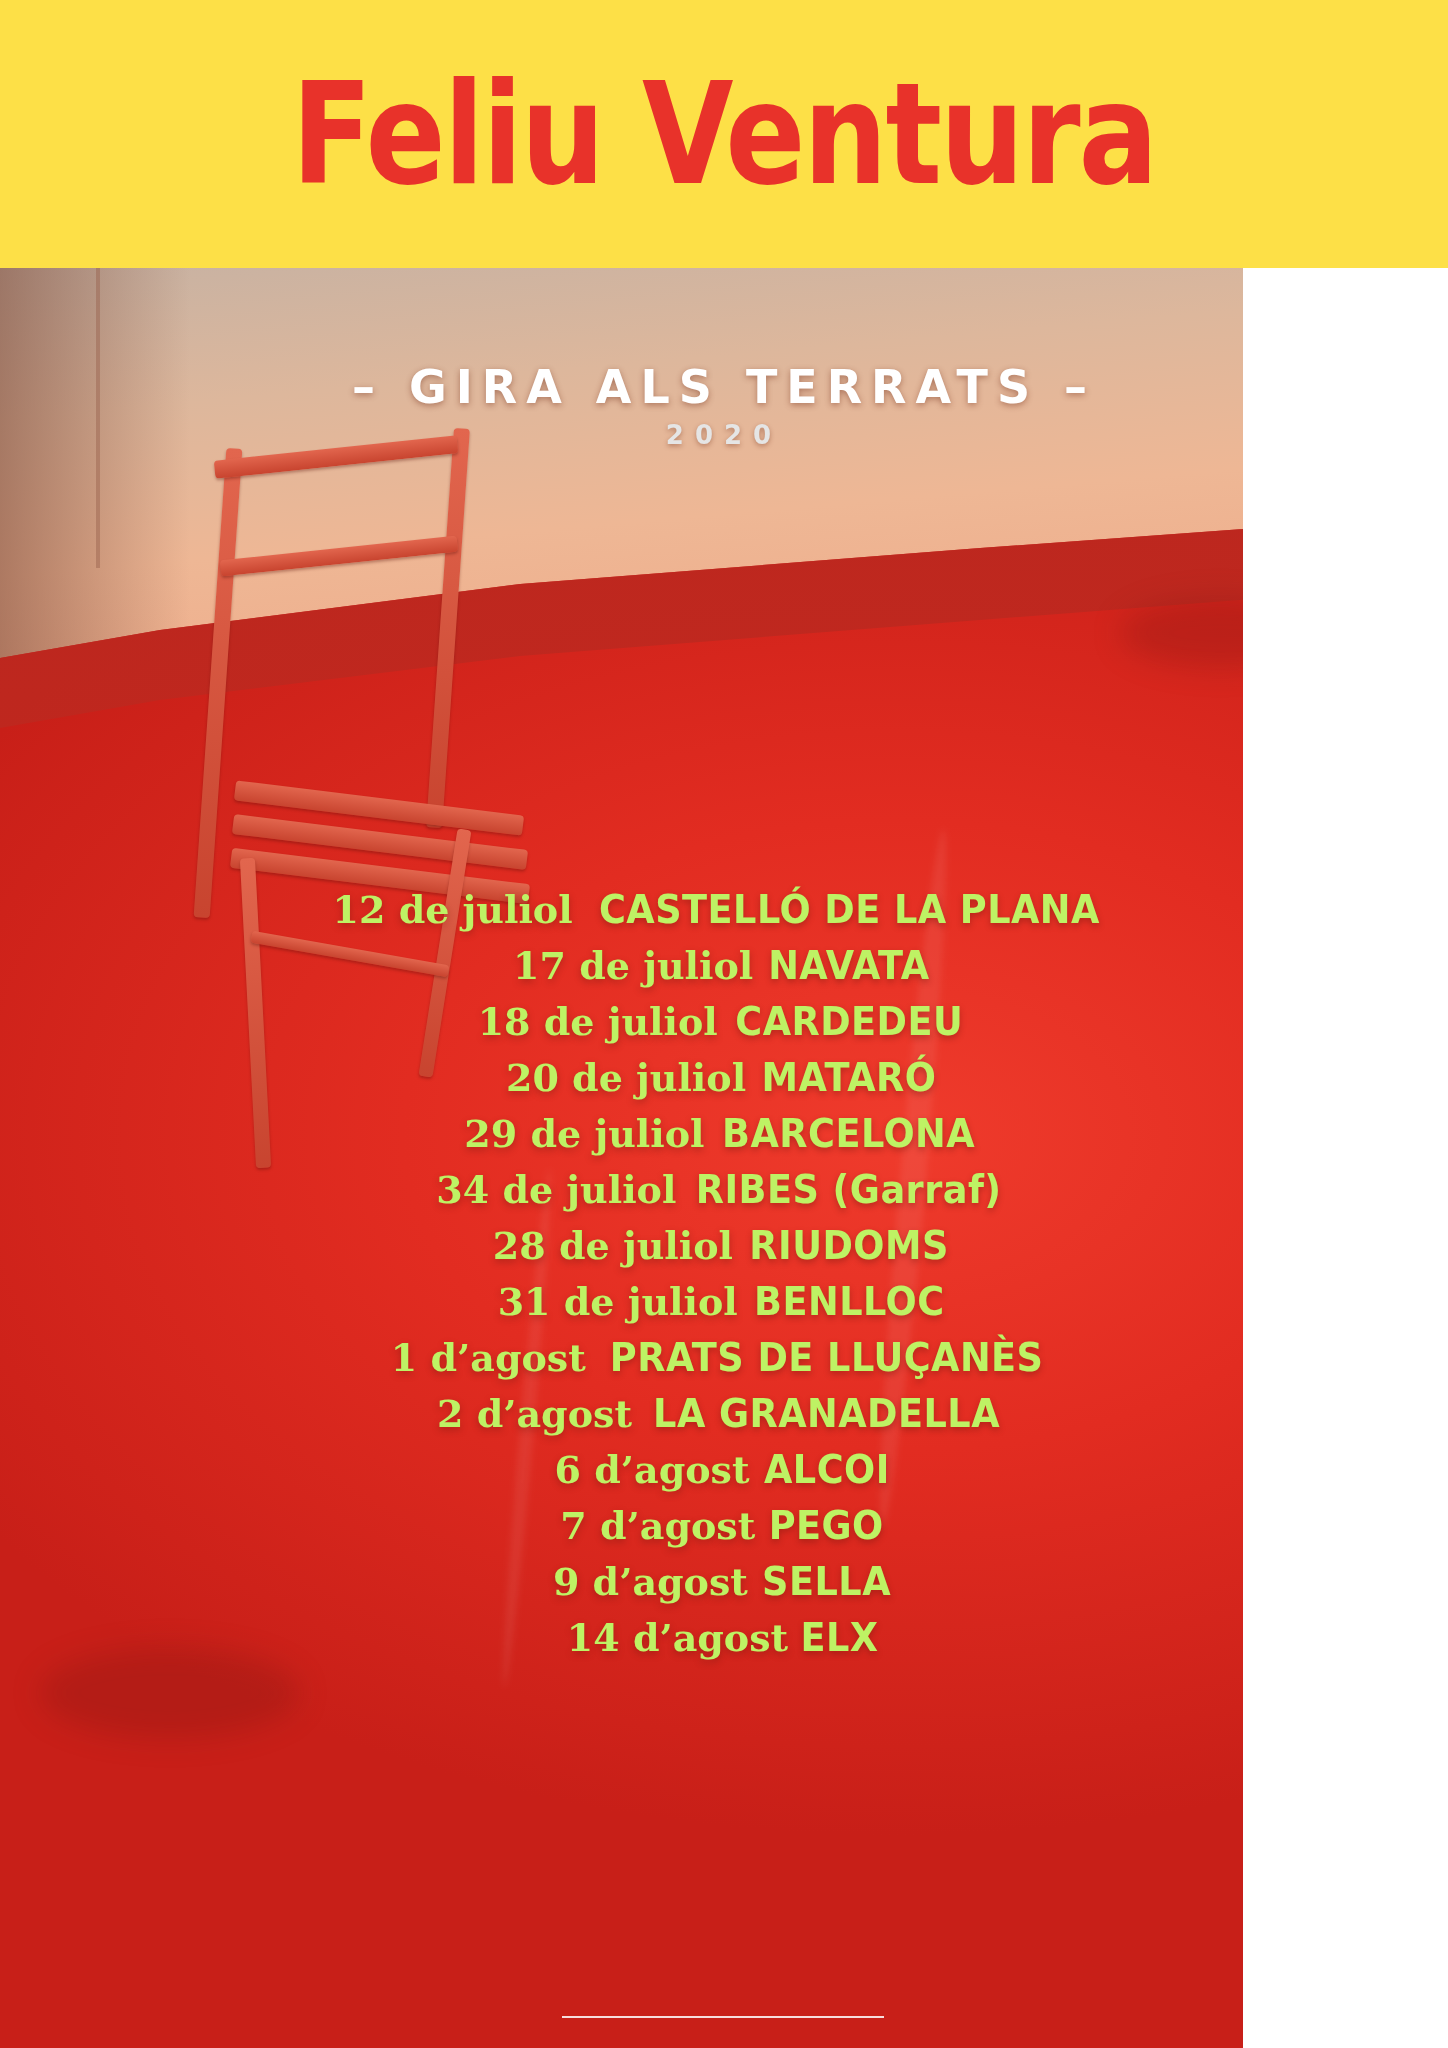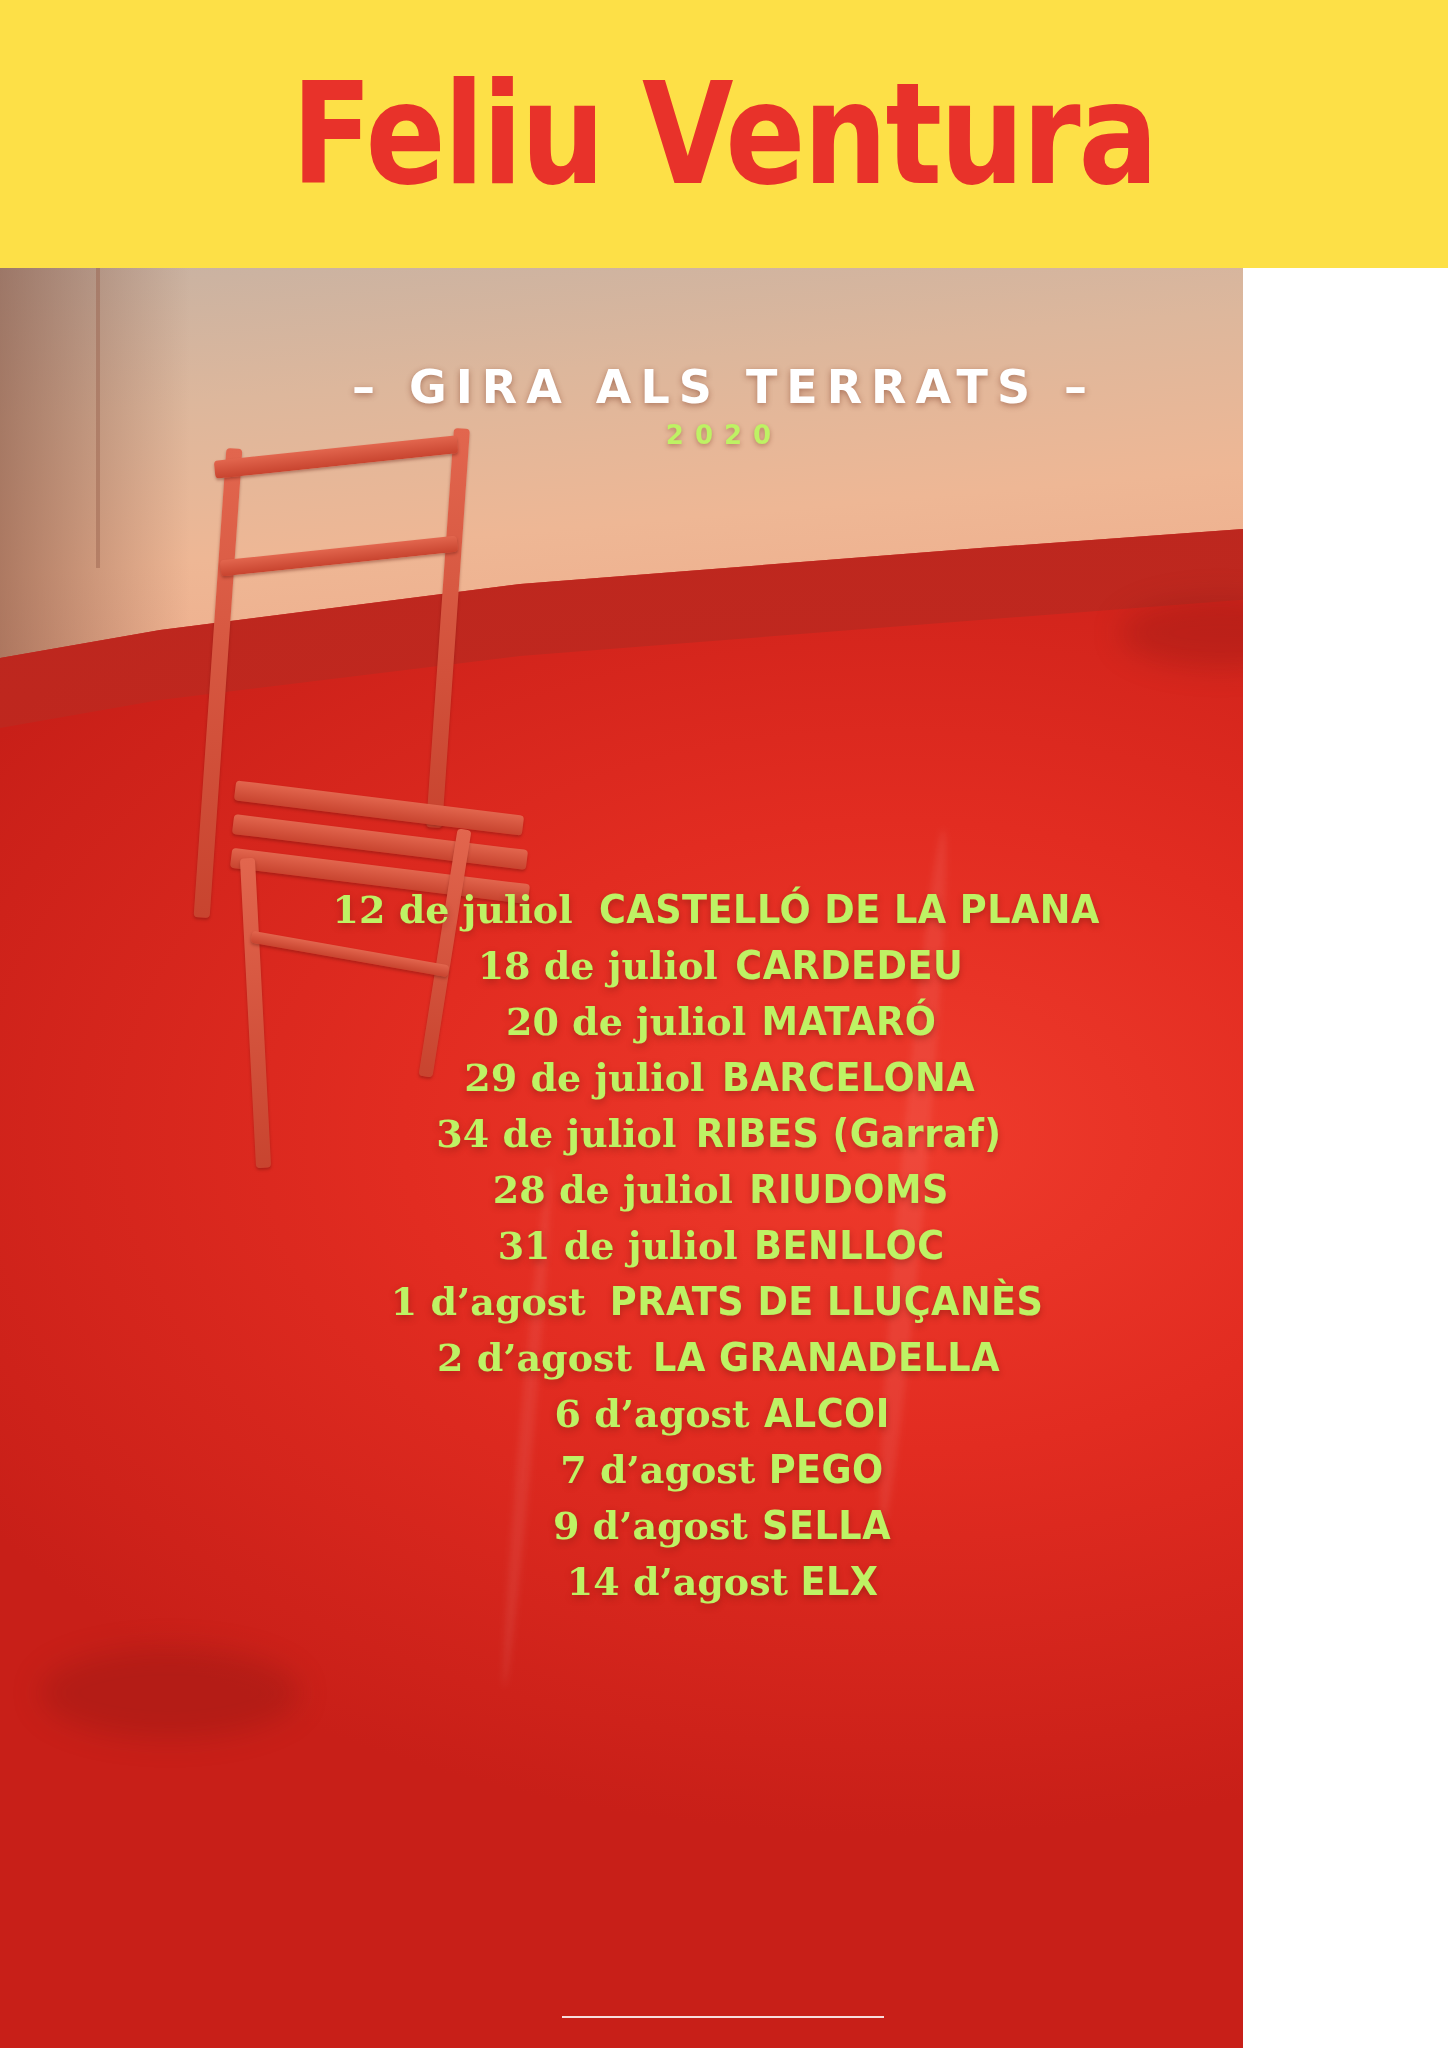--- a/index.html
+++ b/index.html
@@ -119,21 +119,21 @@
     font-weight: 700;
     font-size: 46px;
     letter-spacing: 9px;
     text-shadow: 0 2px 6px rgba(110,40,20,0.45);
   }
   .tour-year {
     position: absolute;
     left: 0; top: 152px;
     width: 1448px;
     text-align: center;
-    color: #bef264;
+    color: #e5e5e5;
     font-family: "DejaVu Sans", sans-serif;
     font-weight: 700;
     font-size: 26px;
     letter-spacing: 11px;
     text-shadow: 0 2px 5px rgba(110,40,20,0.4);
   }
 
   
   .dates {
     position: absolute;
@@ -211,20 +211,23 @@
   </div>
 
   <div class="tour-title">– GIRA ALS TERRATS –</div>
   <div class="tour-year">2020</div>
 
   <div class="dates">
     <div class="date-row">
       <span class="date-day">12 de juliol</span><span class="date-city">CASTELLÓ DE LA PLANA</span>
     </div>
     <div class="date-row">
+      <span class="date-day">17 de juliol</span><span class="date-city">NAVATA</span>
+    </div>
+    <div class="date-row">
       <span class="date-day">18 de juliol</span><span class="date-city">CARDEDEU</span>
     </div>
     <div class="date-row">
       <span class="date-day">20 de juliol</span><span class="date-city">MATARÓ</span>
     </div>
     <div class="date-row">
       <span class="date-day">29 de juliol</span><span class="date-city">BARCELONA</span>
     </div>
     <div class="date-row">
       <span class="date-day">34 de juliol</span><span class="date-city">RIBES (Garraf)</span>

